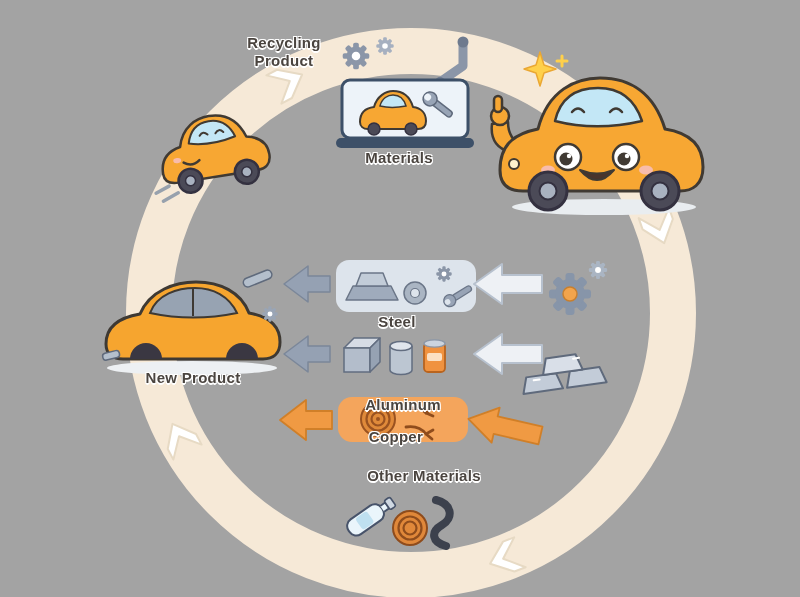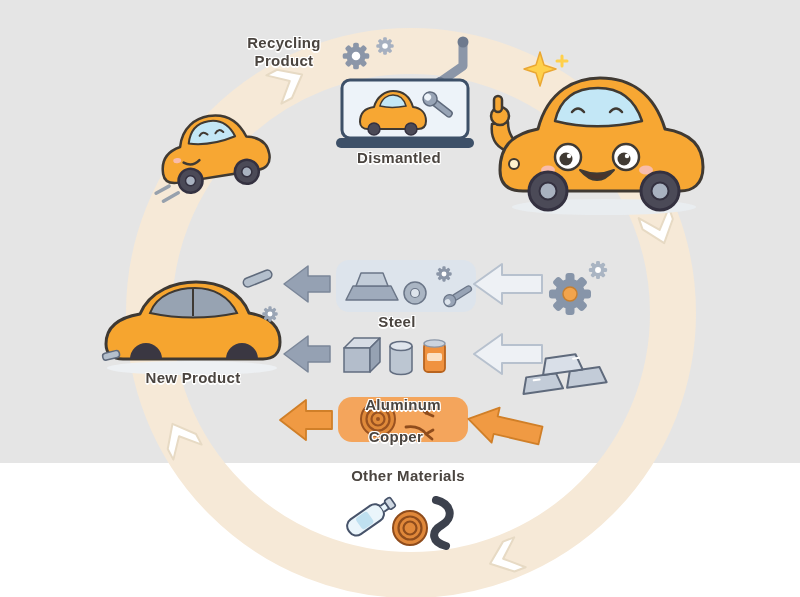--- a/index.html
+++ b/index.html
@@ -1,18 +1,18 @@
 <!DOCTYPE html>
 <html><head>
 <meta charset="utf-8">
 <style>
   *{margin:0;padding:0;box-sizing:border-box}
   html,body{background:#ffffff}
   body{width:800px;height:597px;overflow:hidden;font-family:"Liberation Sans",sans-serif}
-  .canvas{position:relative;width:800px;height:463px;background:#e5e5e5}
+  .canvas{position:relative;width:800px;height:597px;background:#a3a3a3}
   .ring{position:absolute;left:126px;top:28px;width:570px;height:570px;
         border:46px solid #f6e9d7;border-radius:50%}
   .chev{position:absolute;overflow:visible}
   svg.art{position:absolute;overflow:visible}
   .lbl{position:absolute;transform:translateX(-50%);font-weight:700;font-size:15px;
        line-height:1.2;color:#4a443f;text-align:center;white-space:nowrap;z-index:20;
        letter-spacing:.3px;
        text-shadow:-1px -1px 0 #fff,1px -1px 0 #fff,-1px 1px 0 #fff,1px 1px 0 #fff,0 2px 0 #fff}
 </style>
 </head>
@@ -218,20 +218,20 @@
     </g>
     <g>
       <circle cx="74" cy="44" r="17" fill="#e0883a" stroke="#8f4c1c" stroke-width="2"></circle>
       <circle cx="74" cy="44" r="11.5" fill="none" stroke="#8f4c1c" stroke-width="2.2"></circle>
       <circle cx="74" cy="44" r="6.5" fill="none" stroke="#8f4c1c" stroke-width="2.2"></circle>
     </g>
     <path d="M100,16 C116,20 118,34 106,41 C94,48 96,58 110,62" fill="none" stroke="#3c414d" stroke-width="8" stroke-linecap="round"></path>
   </svg>
 
   <div class="lbl" style="left:284px;top:34px"><span>Recycling</span><br><span>Product</span></div>
-  <div class="lbl" style="left:399px;top:149px">Dismantled</div>
+  <div class="lbl" style="left:399px;top:149px">Materials</div>
   <div class="lbl" style="left:193px;top:369px">New Product</div>
   <div class="lbl" style="left:397px;top:313px">Steel</div>
   <div class="lbl" style="left:403px;top:396px">Aluminum</div>
   <div class="lbl" style="left:396px;top:428px">Copper</div>
-  <div class="lbl" style="left:408px;top:467px">Other Materials</div>
+  <div class="lbl" style="left:424px;top:467px">Other Materials</div>
 
 </div>
 
 </body></html>

